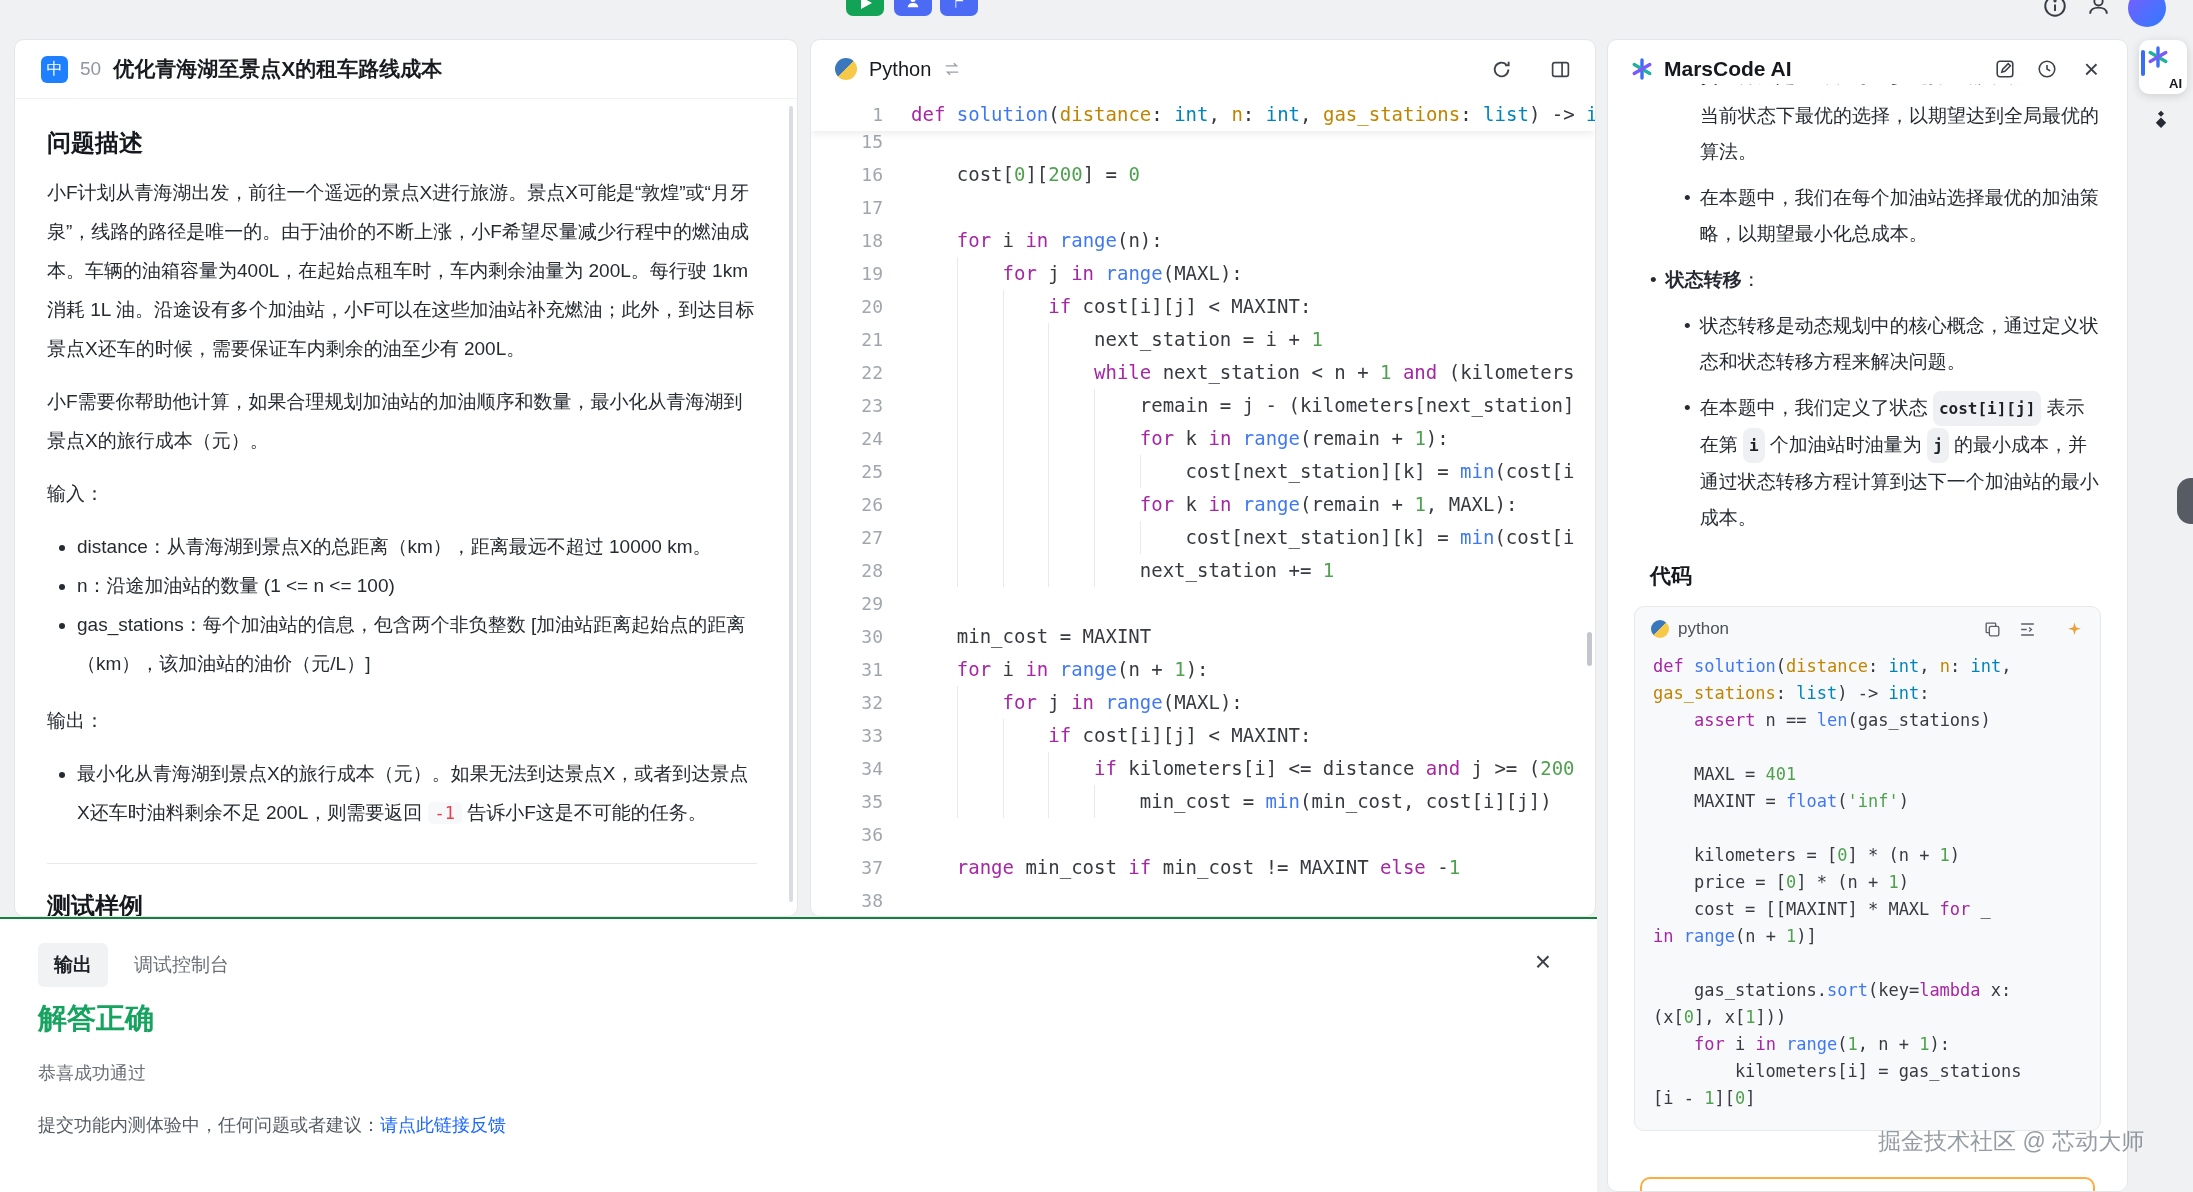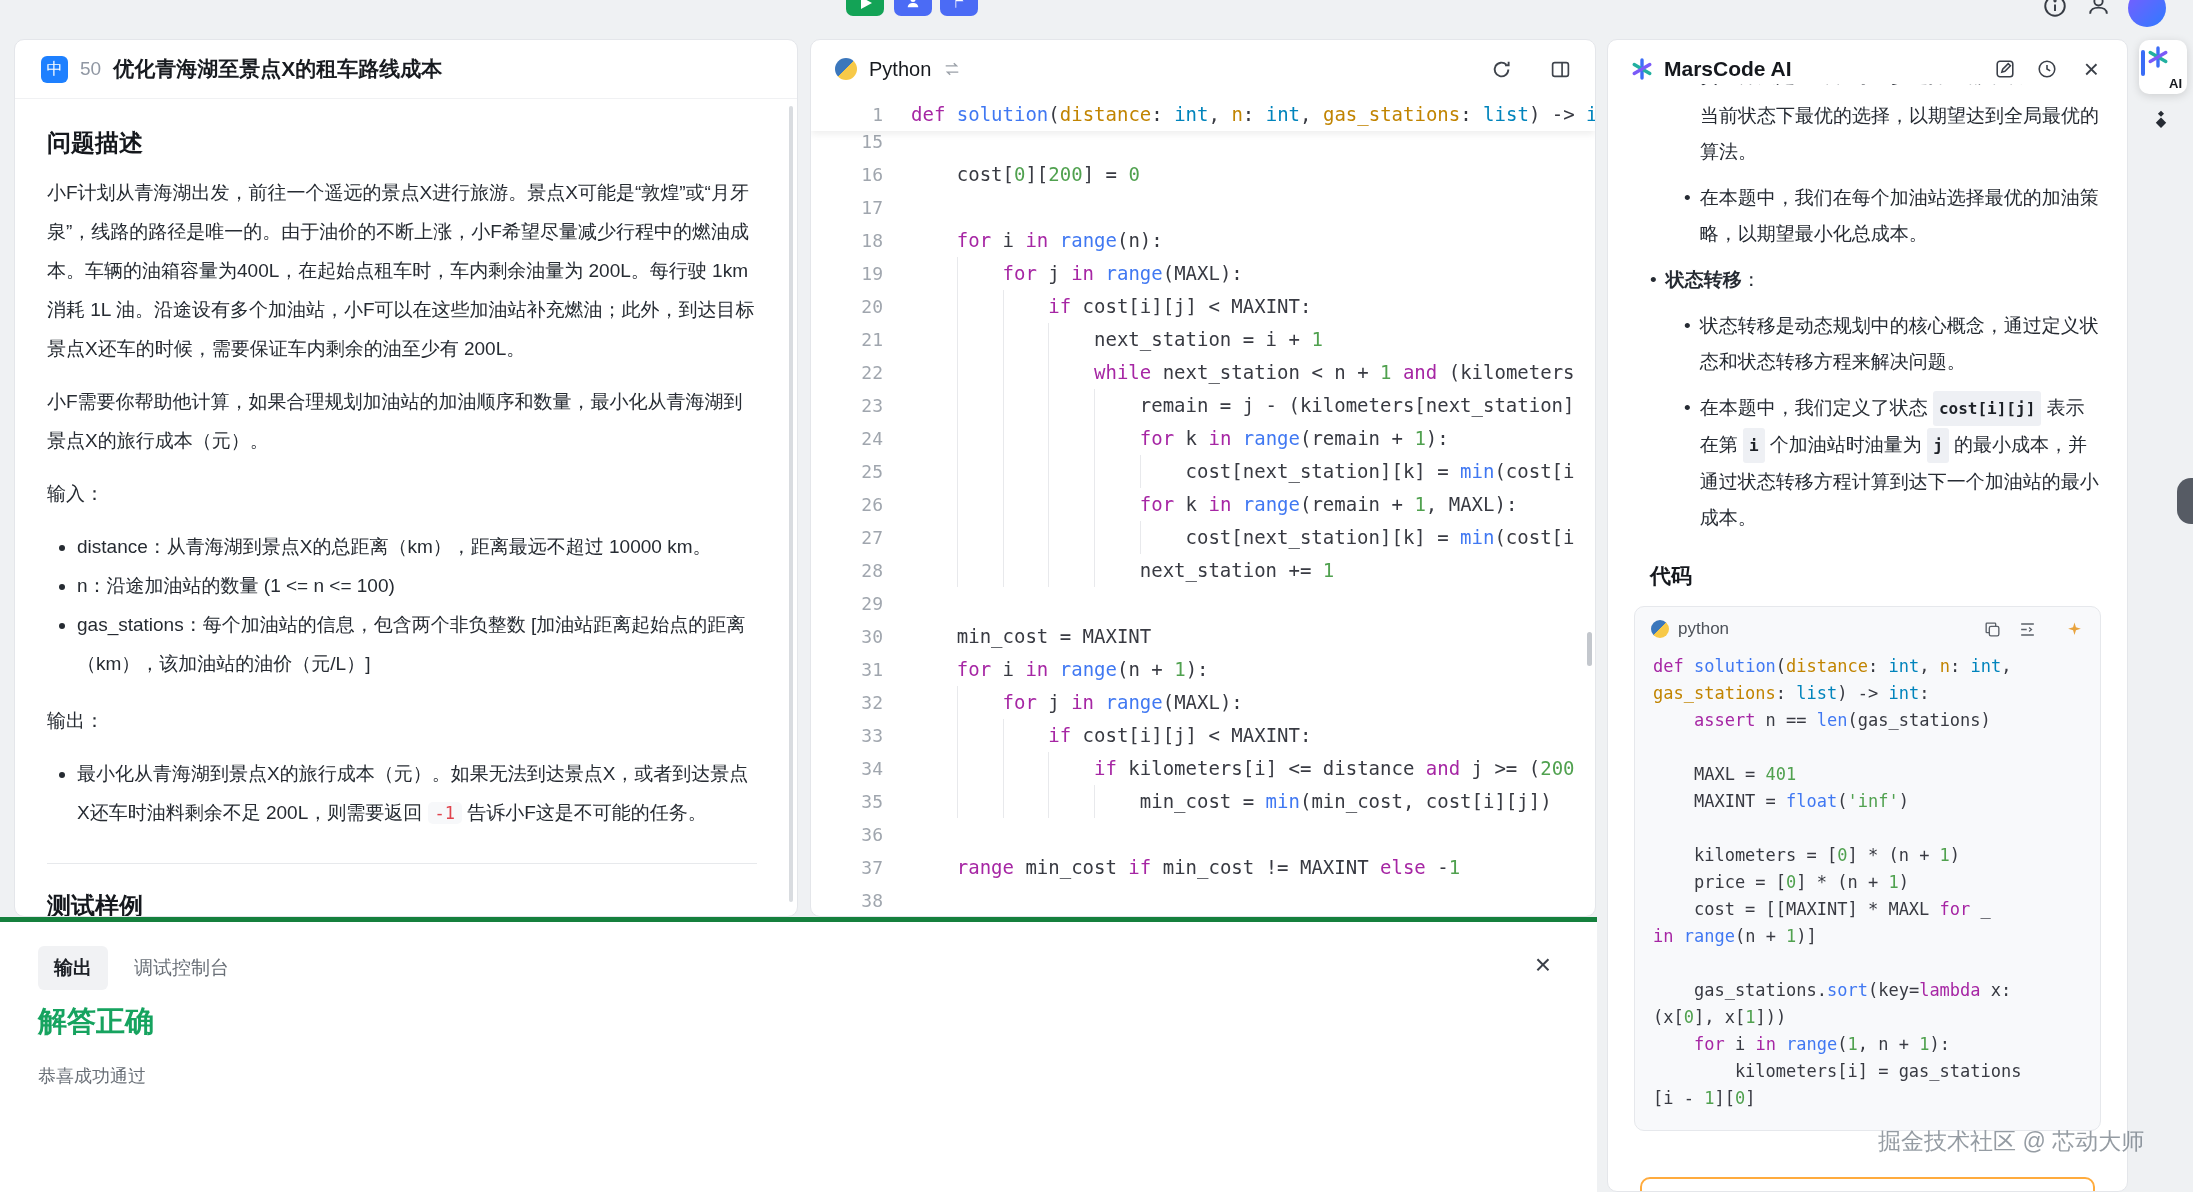--- a/index.html
+++ b/index.html
@@ -63,35 +63,35 @@
   .ai-scroll{position:absolute;left:0;top:44px;width:100%;height:1077px;padding:0 26px;box-sizing:border-box;overflow:hidden;}
   .ai-clip{height:12px;overflow:hidden;padding-left:66px;}
   .ai-clip .inner{font-size:19px;line-height:36px;color:#262b33;margin-top:-26px;white-space:nowrap;}
   .ai-tail{padding-left:66px;font-size:19px;line-height:36px;color:#262b33;margin:2px 0 10px;}
   .ai-bullet{display:flex;font-size:19px;line-height:36px;color:#262b33;margin:10px 0;}
   .ai-bullet .dot{flex:none;margin-right:9px;}
   .ai-bullet .btxt{flex:1;}
   .lvl1{padding-left:16px;}
   .lvl2{padding-left:50px;}
   .chip-ai{font-family:"DejaVu Sans Mono",monospace;font-weight:700;font-size:16px;background:#eef0f4;
-           border-radius:3px;padding:8px 6px;color:#1d2127;}
+           border-radius:8px;padding:8px 6px;color:#1d2127;}
   .ai-code-h{font-size:21px;font-weight:700;color:#15181d;margin:26px 0 16px;padding-left:16px;}
   .ai-codeblock{background:#f8f9fb;border:1px solid #e6e8ec;border-radius:10px;}
   .ai-cb-head{display:flex;align-items:center;gap:9px;padding:12px 16px 6px;}
   .py-dot{flex:none;width:18px;height:18px;border-radius:50%;background:linear-gradient(135deg,#3b77bc 0 50%,#f7c948 50% 100%);}
   .ai-cb-lang{font-size:17px;color:#4c5158;}
   .ai-cb-icons{margin-left:auto;display:flex;align-items:center;gap:16px;}
   .ai-code{padding:8px 18px 18px;font-family:"DejaVu Sans Mono",monospace;font-size:17px;line-height:27px;color:#383a42;}
   .ai-code-line{white-space:pre;height:27px;}
   .ai-chatinput{position:absolute;left:32px;top:1137px;width:455px;height:46px;border:2px solid #ffab3d;
                 border-radius:10px;background:#fff;box-sizing:border-box;font-size:18px;color:#9aa0a8;padding:0 14px;outline:none;}
 
   
   #console-panel{position:absolute;left:0;top:917px;width:1597px;height:275px;background:#fff;
-                 border-top:5px solid #15803d;box-sizing:border-box;}
+                 border-top:2px solid #15803d;box-sizing:border-box;}
   .console-tabs{display:flex;align-items:center;gap:14px;padding:24px 0 0 38px;}
   .tab-chip{background:#f1f2f4;border:none;border-radius:6px;padding:9px 16px;font-size:19px;font-weight:600;color:#1d2127;cursor:pointer;}
   .tab-plain{background:none;border:none;padding:9px 12px;font-size:19px;color:#6a7078;cursor:pointer;text-align:center;}
   .console-close{position:absolute;right:40px;top:28px;font-size:28px;color:#3b4049;background:none;border:none;cursor:pointer;line-height:1;}
   .result-title{color:#16a35f;font-size:29px;font-weight:600;margin:12px 0 0 38px;}
   .result-sub{color:#6a7078;font-size:18px;margin:22px 0 0 38px;}
   .feedback{color:#565c64;font-size:18px;margin:28px 0 0 38px;}
   .feedback a{color:#1a66ff;text-decoration:none;}
 
   
@@ -393,20 +393,23 @@
   </section>
 
   <section id="console-panel">
     <div class="console-tabs">
       <button class="tab-chip">输出</button>
       <button class="tab-plain">调试控制台</button>
     </div>
     <button class="console-close">×</button>
     <div class="result-title">解答正确</div>
     <div class="result-sub">恭喜成功通过</div>
+    <div class="feedback">
+      <span>提交功能内测体验中，任何问题或者建议：</span><a href="#">请点此链接反馈</a>
+    </div>
   </section>
 
   <div class="dock-ai">
     <span class="bar"></span>
     <svg class="star" width="24" height="24" viewBox="0 0 24 24" fill="none" stroke-linecap="round" stroke-width="3.4">
       <line x1="12" y1="3" x2="12" y2="21" stroke="#3d6ef7"></line>
       <line x1="4.2" y1="7.5" x2="19.8" y2="16.5" stroke="#22b0a0"></line>
       <line x1="19.8" y1="7.5" x2="4.2" y2="16.5" stroke="#7a5af8"></line>
     </svg>
     <span class="ai-label">AI</span>

